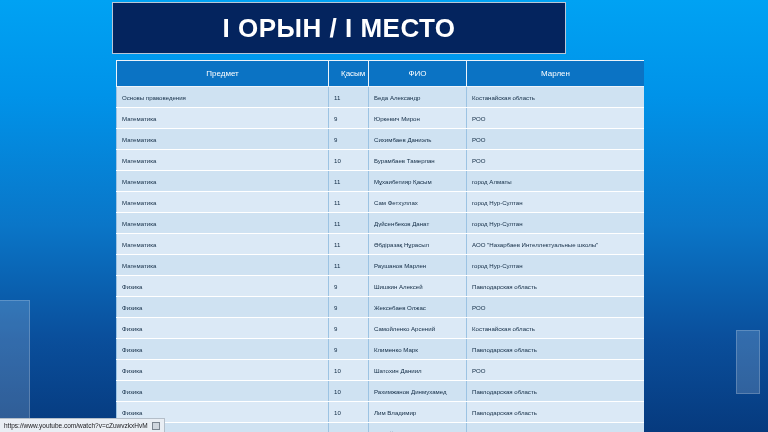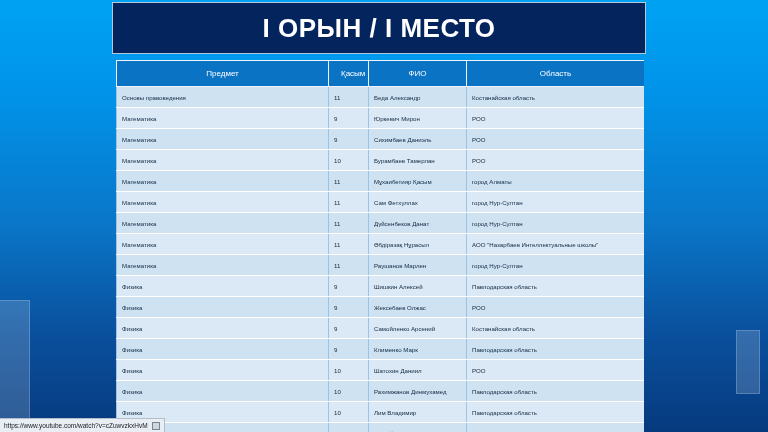--- a/index.html
+++ b/index.html
@@ -26,21 +26,21 @@
     border: 1px solid rgba(255,255,255,0.20);
   }
   .deco-left  { left: -18px;  top: 300px; width: 46px;  height: 118px; }
   .deco-right { left: 736px;  top: 330px; width: 22px;  height: 62px;  }
 
   
   .title-banner {
     position: absolute;
     left: 112px;
     top: 2px;
-    width: 534px;
+    width: 454px;
     height: 52px;
     background: #04245e;
     border: 1px solid #b9c6d6;
     box-sizing: border-box;
     display: flex;
     align-items: center;
     justify-content: center;
   }
   .title-text {
     color: #ffffff;
@@ -161,21 +161,21 @@
         <col class="c-subject">
         <col class="c-class">
         <col class="c-name">
         <col class="c-region">
       </colgroup>
       <thead>
         <tr>
           <th>Предмет</th>
           <th>Қасым</th>
           <th>ФИО</th>
-          <th>Область</th>
+          <th>Марлен</th>
         </tr>
       </thead>
       <tbody id="tbody">
           <tr>
             <td>Основы правоведения</td>
             <td class="cls">11</td>
             <td>Беда Александр</td>
             <td>Костанайская область</td>
           </tr>
           <tr>

